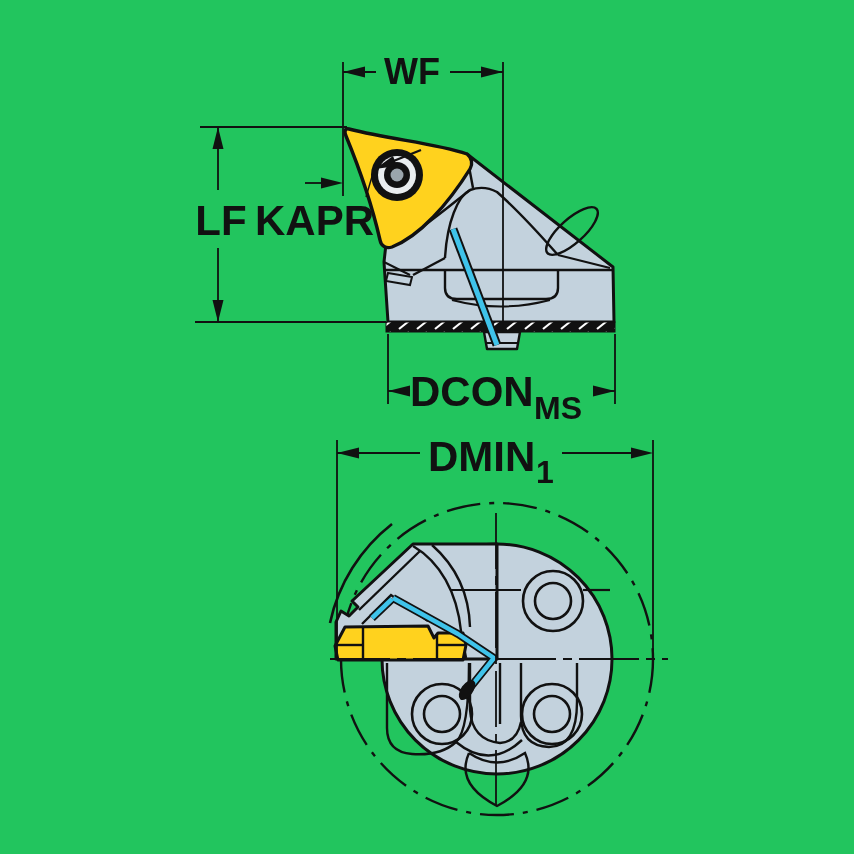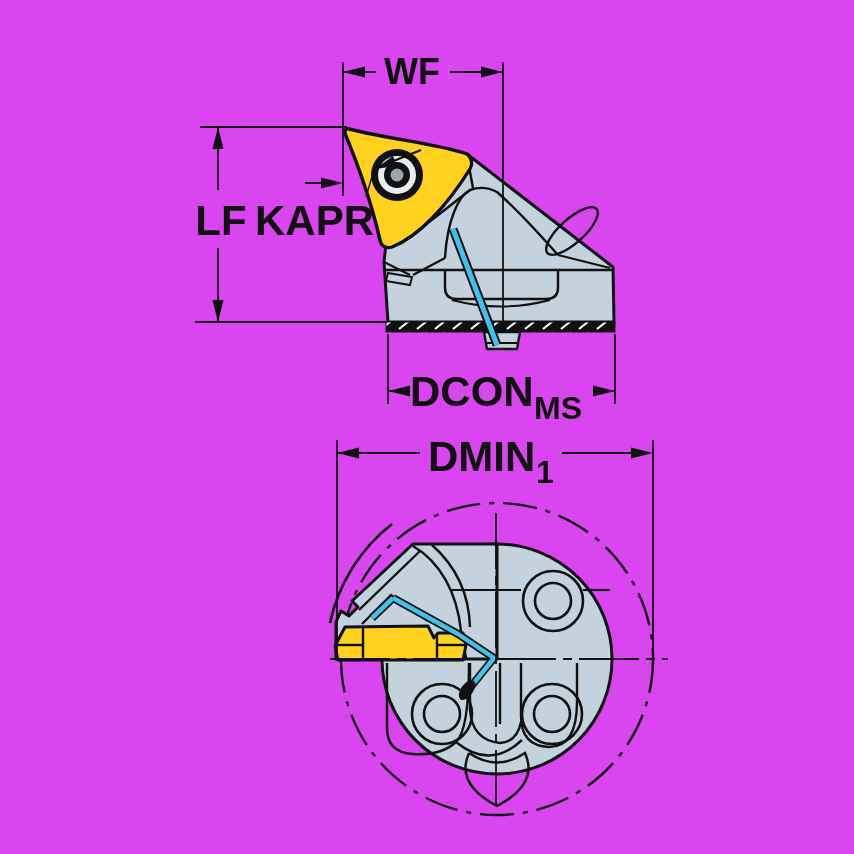--- a/index.html
+++ b/index.html
@@ -1,16 +1,16 @@
 <!DOCTYPE html>
 <html><head>
 <meta charset="utf-8">
 <style>
   html,body{margin:0;padding:0;background:#fff;}
-  .stage{width:854px;height:854px;background:#d946ef;position:relative;overflow:hidden;}
+  .stage{width:854px;height:854px;background:#22c55e;position:relative;overflow:hidden;}
   svg{display:block;}
   .lbl{font-family:"Liberation Sans",sans-serif;font-weight:bold;fill:#111;}
   .f42{font-size:42px;}
   .f36{font-size:36px;}
   .f32{font-size:32px;}
   .thin{stroke:#111;stroke-width:1.8;fill:none;}
   .med{stroke:#111;stroke-width:2.4;fill:none;}
   .arrow{fill:#111;stroke:none;}
 </style>
 </head>

